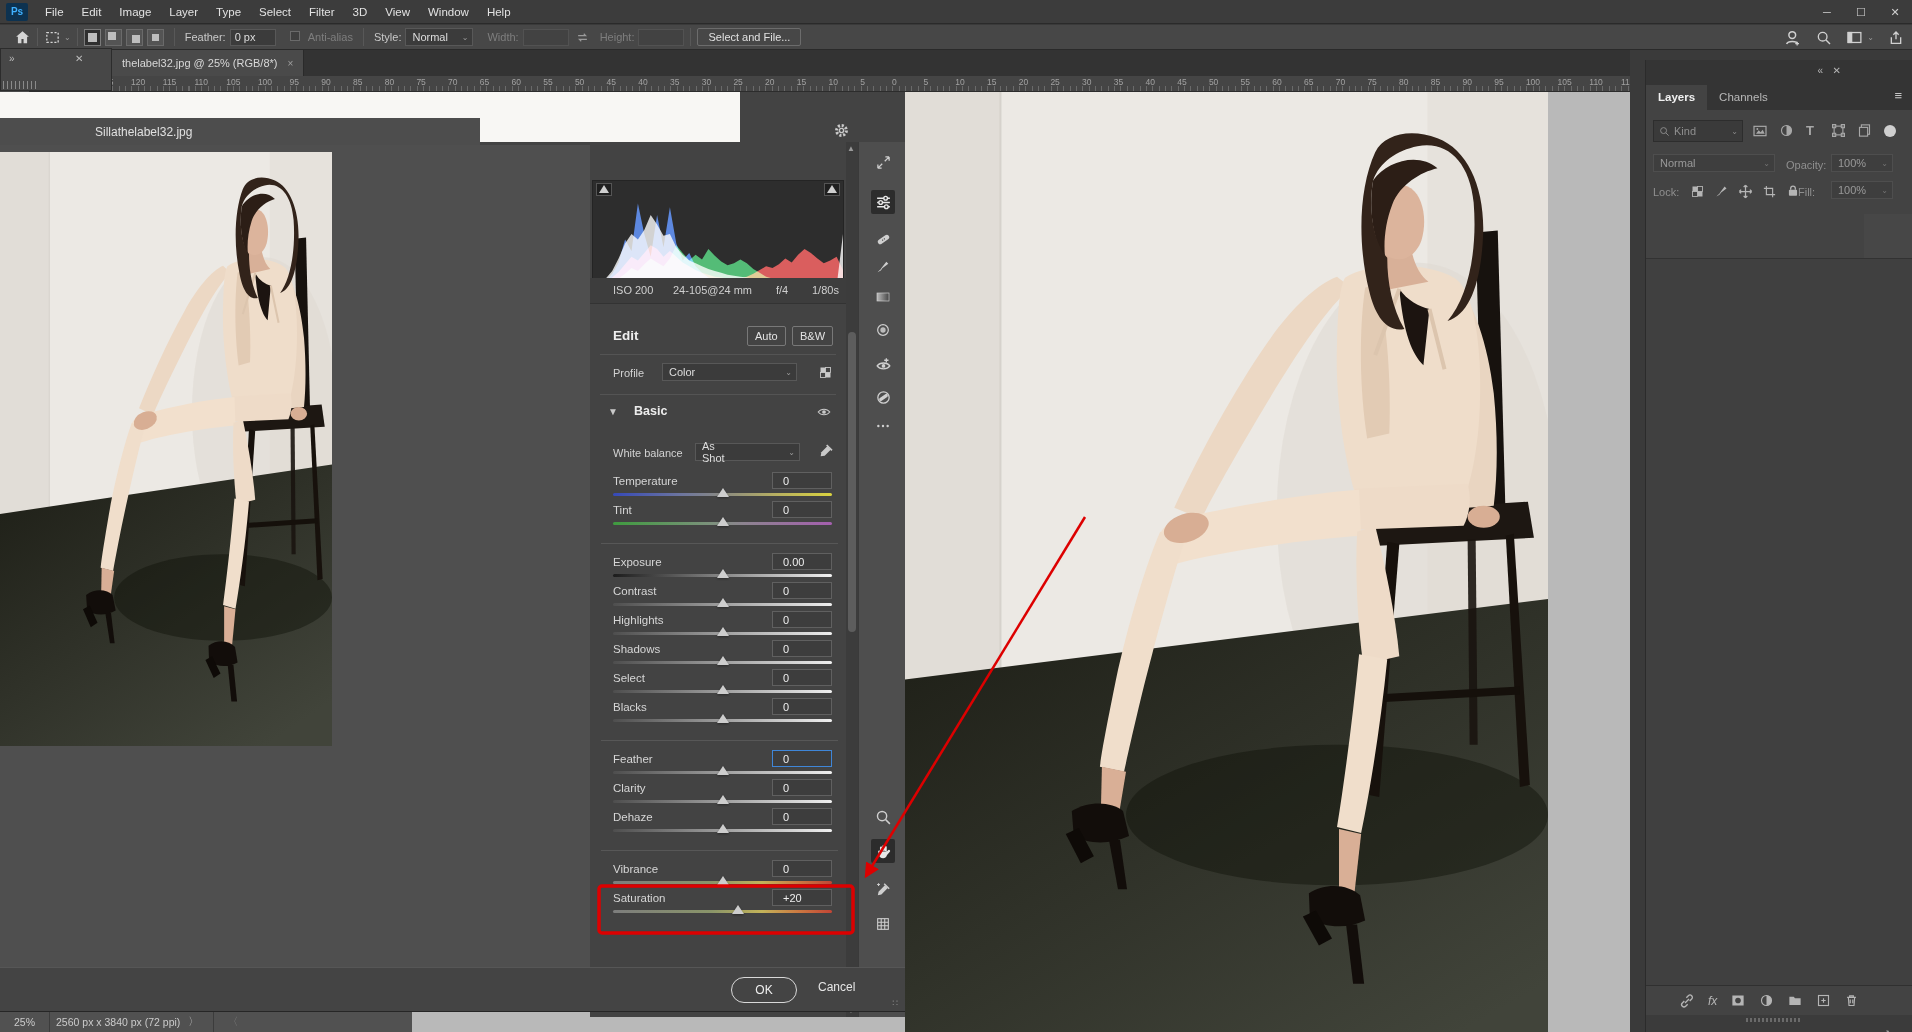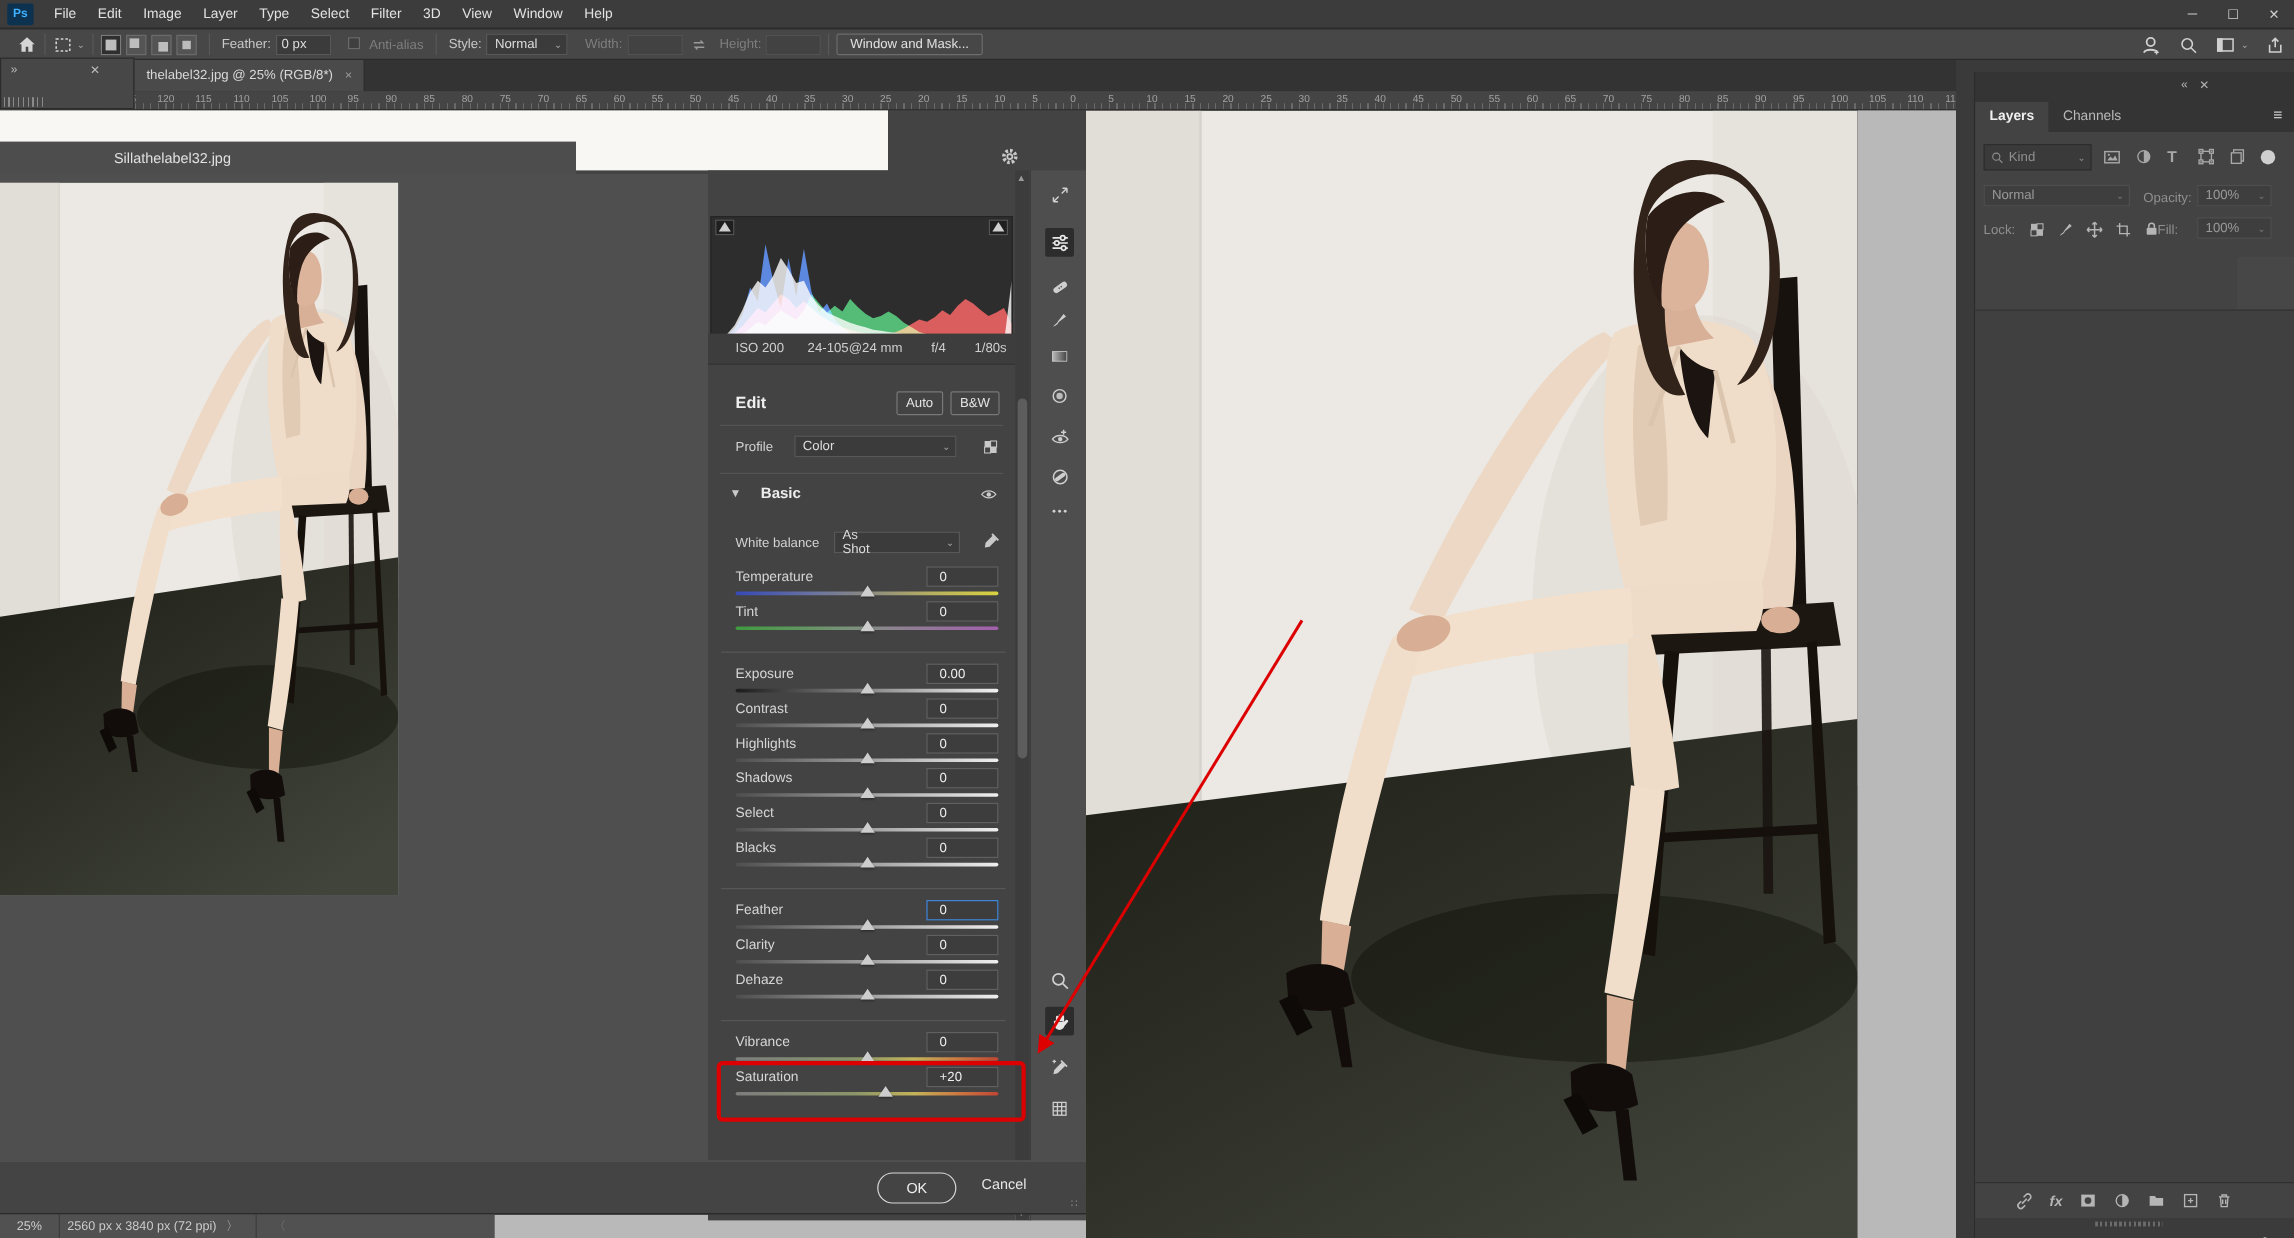--- a/index.html
+++ b/index.html
@@ -437,21 +437,21 @@
     <span class="ob-label dim" style="margin-left:14px">Width:</span>
     <input class="ob-input empty" actable="true" value="" style="">
     <span style="margin:0 6px">
         <svg class="ic" width="15" height="15" color="#9a9a9a">
           <use href="#i-swap"></use>
         </svg>
       </span>
     <span class="ob-label dim">Height:</span>
     <input class="ob-input empty" value="" style="">
     <div class="ob-sep"></div>
-    <button class="obtn">Window and Mask...</button>
+    <button class="obtn">Select and File...</button>
   </div>
   <div id="ob-right">
     <span>
         <svg class="ic" width="18" height="18" color="#d0d0d0">
           <use href="#i-person"></use>
         </svg>
       </span>
     <span>
         <svg class="ic" width="16" height="16" color="#d0d0d0">
           <use href="#i-zoom"></use>
@@ -902,21 +902,21 @@
           </div>
       </div>
       <div id="layer-row-ext"></div>
       <div id="lp-empty"></div>
       <div id="lp-footer">
         <span>
             <svg class="ic" width="16" height="16" color="#b5b5b5">
               <use href="#i-link"></use>
             </svg>
           </span>
-        <span style="color:#b5b5b5;font-style:italic;font-weight:bold;font-size:12px">fx</span>
+        <span style="color:#b5b5b5;font-style:italic;font-weight:normal;font-size:12px">fx</span>
         <span>
             <svg class="ic" width="16" height="15" color="#b5b5b5">
               <use href="#i-mask"></use>
             </svg>
           </span>
         <span>
             <svg class="ic" width="15" height="15" color="#b5b5b5">
               <use href="#i-halfc"></use>
             </svg>
           </span>

